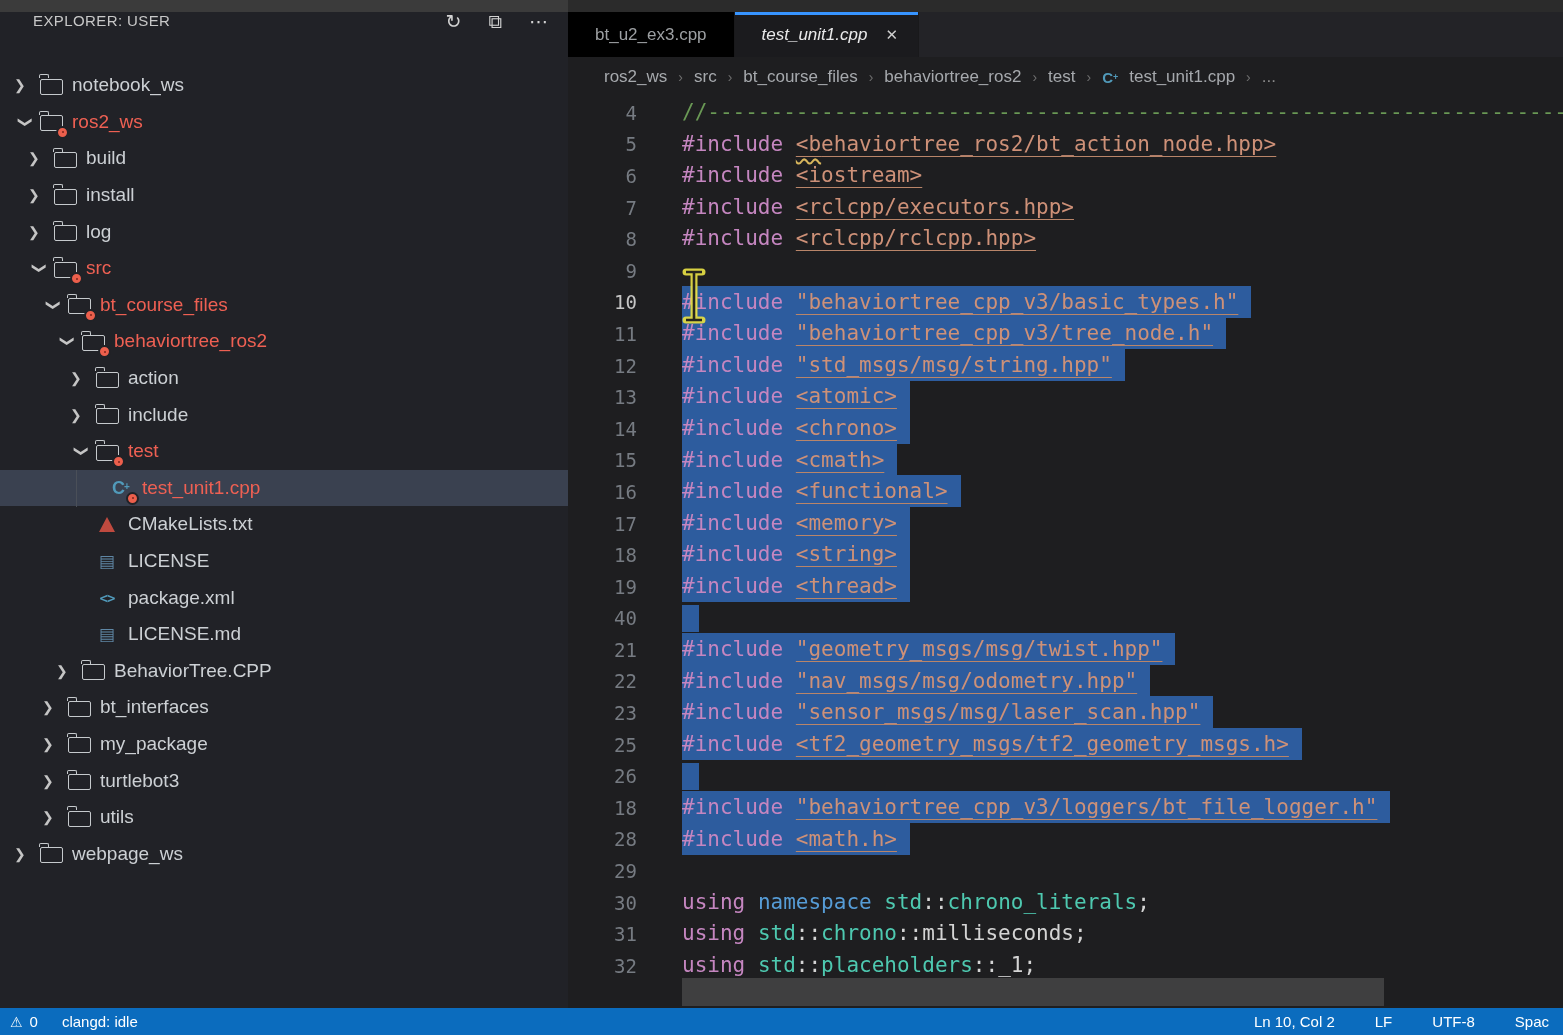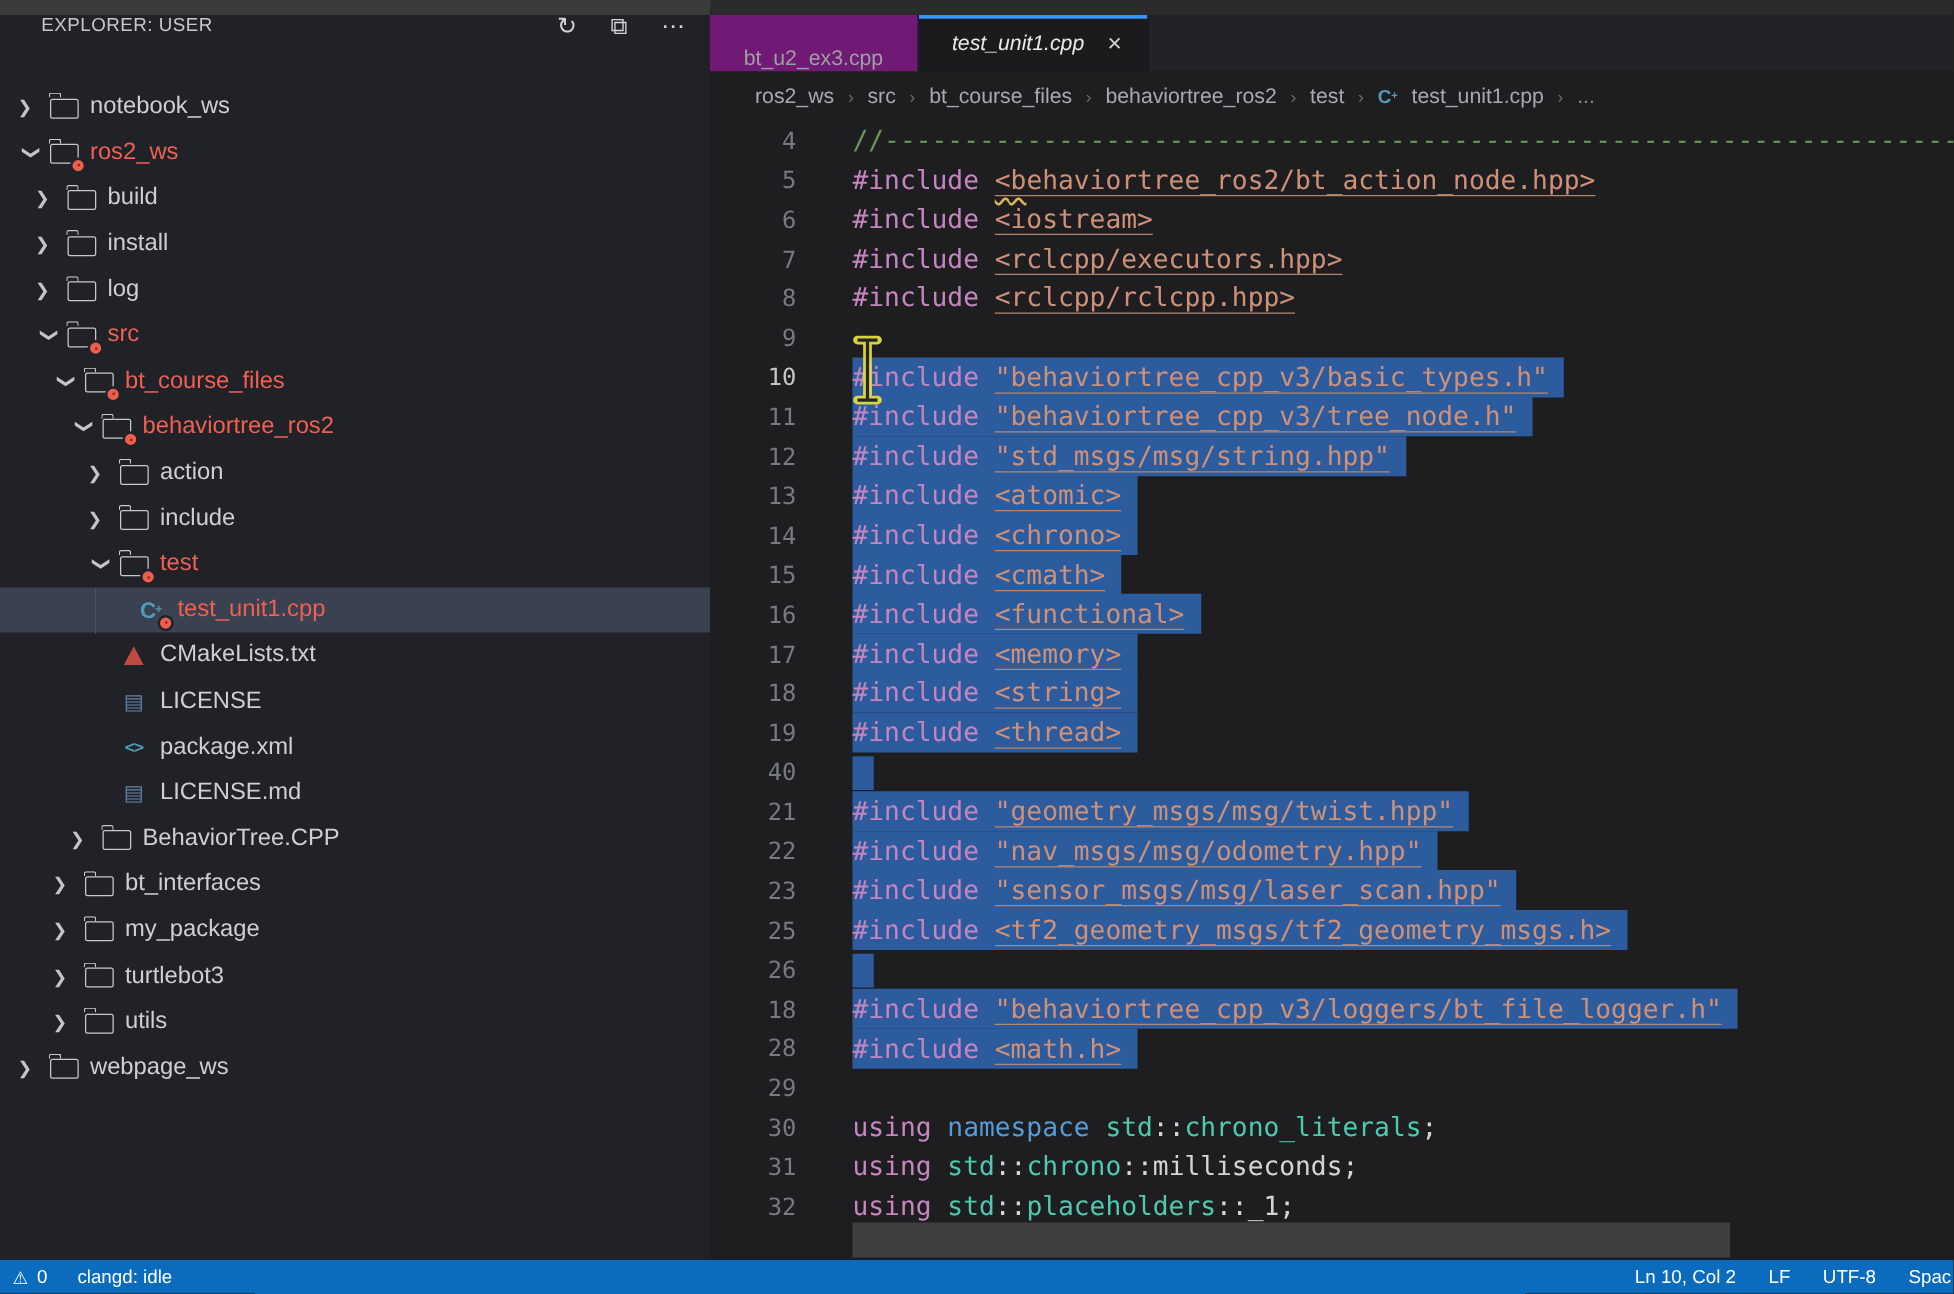--- a/index.html
+++ b/index.html
@@ -40,21 +40,21 @@
   .badge::after{content:'';position:absolute;inset:3.5px;border-radius:50%;background:#7e241c;}
   .tlabel{color:#ccd0d4;white-space:nowrap;text-align:right;}
   .tlabel.err{color:#ee6053;}
   .tguide{position:absolute;left:76px;top:458px;width:1px;height:37px;background:#4a4f58;}
 
   
   .editor{position:absolute;left:568px;top:12px;width:995px;height:996px;background:#1e1e20;overflow:hidden;}
   .tabbar{height:45px;display:flex;background:#232327;}
   .tab{display:flex;align-items:center;padding:0 27px;font-size:17px;cursor:pointer;
        border-right:1px solid #19191b;white-space:nowrap;}
-  .tab.inactive{background:#701a75;color:#9da0a3;align-items:flex-end;}
+  .tab.inactive{background:#000000;color:#9da0a3;}
   .tab.active{background:#1b1b1e;color:#e9e9ea;font-style:italic;
        box-shadow:inset 0 3px 0 0 #3794ff;padding-right:20px;}
   .tabclose{margin-left:18px;font-style:normal;font-size:15px;color:#cfcfcf;cursor:pointer;}
   .breadcrumb{height:40px;display:flex;align-items:center;padding-left:36px;gap:11px;
        font-size:17px;color:#a6a9ad;background:#1e1e20;white-space:nowrap;}
   .bc-item{cursor:pointer;}
   .bc-sep{color:#6e6e6e;font-size:14px;}
   .bc-cpp{color:#519aba;font-weight:700;font-size:15px;}
   .bc-cpp .pp{font-size:9px;vertical-align:3px;}
   .bc-overflow{color:#8a8a8a;}
@@ -79,21 +79,21 @@
   .sel-empty{display:inline-block;width:17px;height:27px;background:#2d5c9e;vertical-align:middle;}
   .caret{position:absolute;top:3px;width:2px;height:26px;background:#f2f2f2;}
   .hscroll{position:absolute;left:114px;top:966px;width:702px;height:28px;
       background:rgba(125,125,125,.35);cursor:pointer;}
   .ibeam{position:absolute;left:113px;top:256px;pointer-events:none;}
 
   
   .statusbar{position:absolute;left:0;top:1008px;width:1563px;height:27px;background:#0b6cbe;
       display:flex;align-items:center;color:#fff;font-size:15px;}
   .sb-left{display:flex;align-items:center;gap:24px;padding-left:10px;}
-  .sb-right{margin-left:auto;display:flex;gap:26px;padding-right:2px;}
+  .sb-right{margin-left:auto;display:flex;gap:40px;padding-right:14px;}
   .sb-item{display:flex;align-items:center;gap:7px;cursor:pointer;white-space:nowrap;}
   .warnico{font-size:14px;}
 </style>
 </head>
 <body>
 
 <div id="root">
   <div class="strip-left"></div>
   <div class="strip-right"></div>
 

